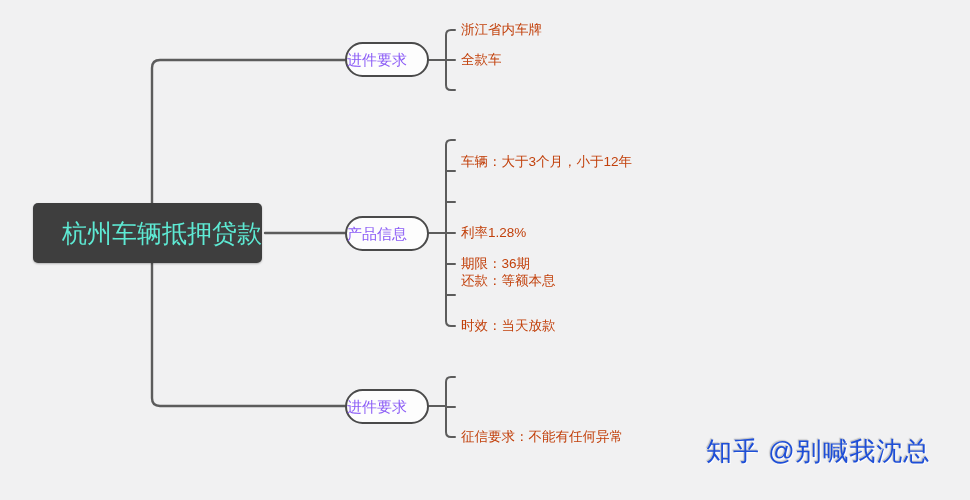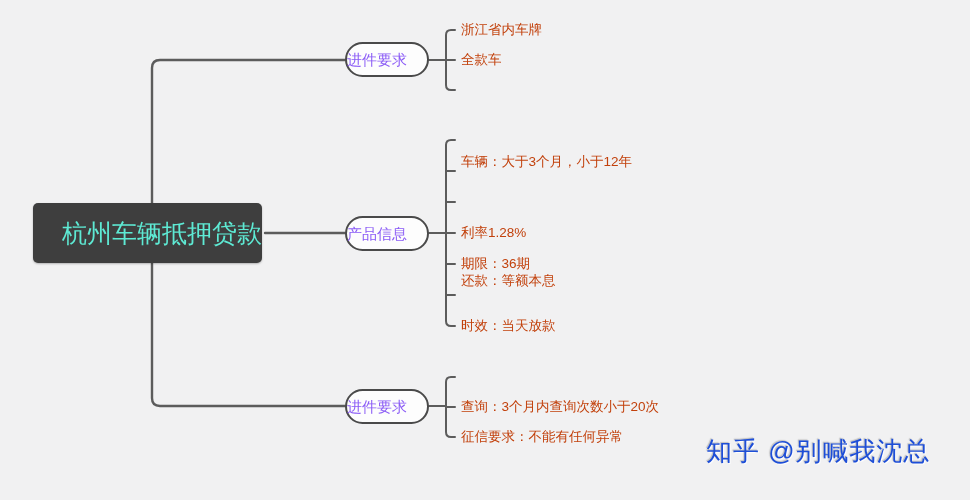--- a/index.html
+++ b/index.html
@@ -119,18 +119,17 @@
 
   <div class="leaf-label" style="top:20px">浙江省内车牌</div>
   <div class="leaf-label" style="top:50px">全款车</div>
 
   <div class="leaf-label" style="top:152px">车辆：大于3个月，小于12年</div>
   <div class="leaf-label" style="top:223px">利率1.28%</div>
   <div class="leaf-label" style="top:254px">期限：36期</div>
   <div class="leaf-label" style="top:271px">还款：等额本息</div>
   <div class="leaf-label" style="top:316px">时效：当天放款</div>
 
-  <div class="leaf-label" style="top:397px">查询：3个月内查询次数小于20次</div>
   <div class="leaf-label" style="top:427px">征信要求：不能有任何异常</div>
 
   <div class="watermark">知乎 @别喊我沈总</div>
 
 </div>
 
 </body></html>

